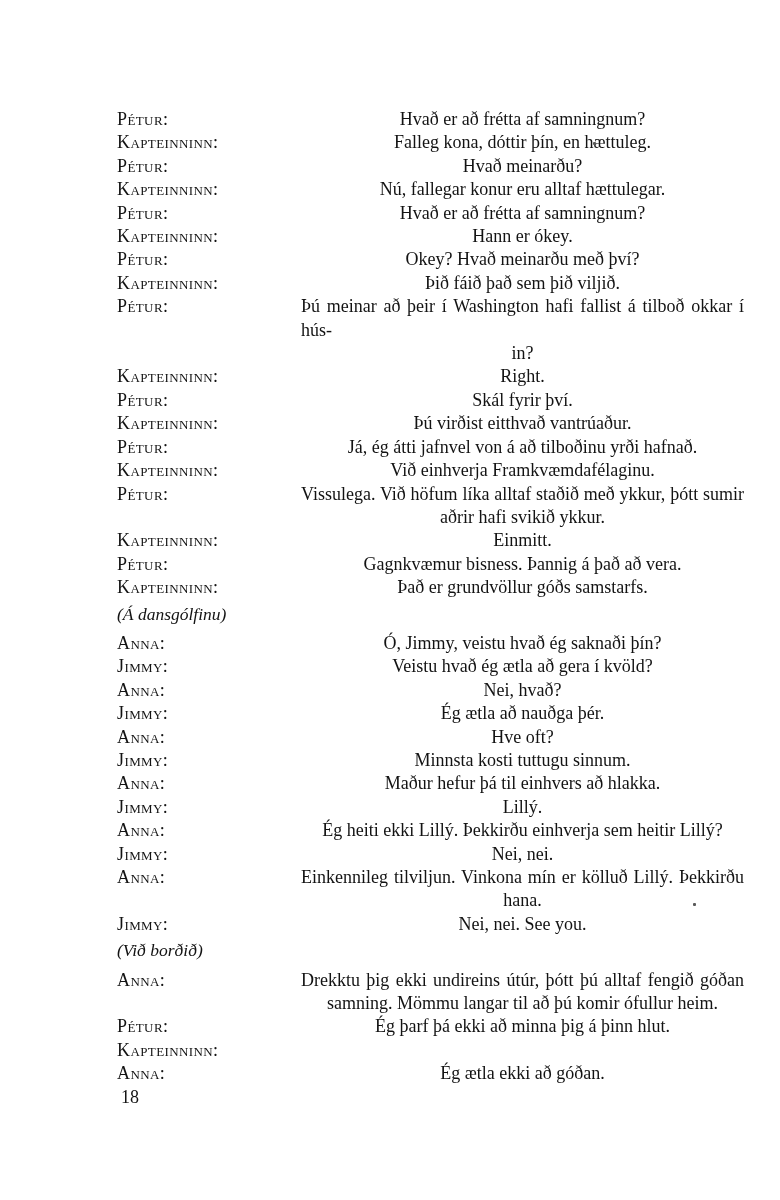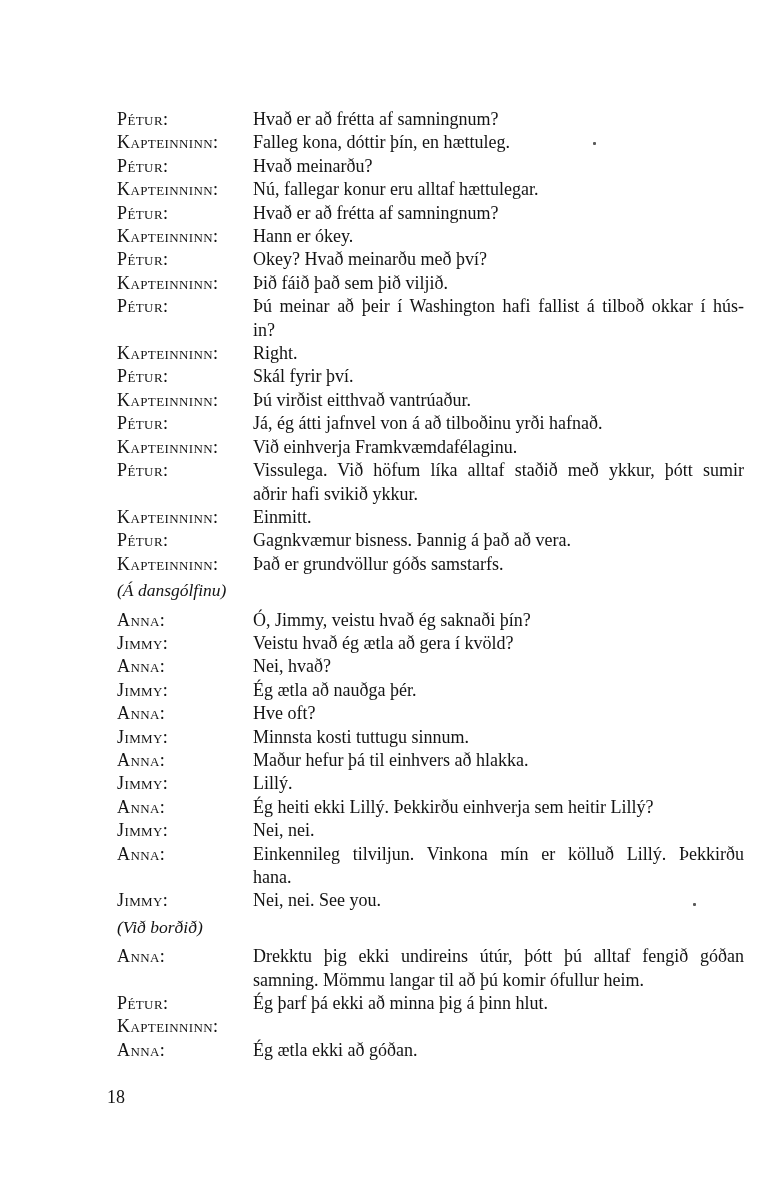--- a/index.html
+++ b/index.html
@@ -12,47 +12,47 @@
     font-family: "Liberation Serif", "DejaVu Serif", serif;
     color: #131313;
     overflow: hidden;
   }
   .textblock {
     position: absolute;
     left: 117px;
     top: 108px;
     width: 627px;
   }
-  .row { display: flex; align-items: flex-start; }
+  .row { display: flex; align-items: flex-start; gap: 48px; }
   .speaker {
     flex: 0 0 136px;
     width: 136px;
     font-size: 18px;
     line-height: 23.4px;
     font-variant-caps: small-caps;
     letter-spacing: 0.4px;
   }
   .text {
     flex: 1 1 auto;
     width: 491px;
     font-size: 18px;
     line-height: 23.4px;
   }
-  .ln { text-align: left; }
+  .ln { text-align: center; }
   .ln.just { text-align: justify; text-align-last: justify; }
   .stage {
     font-size: 17.5px;
     line-height: 23.4px;
     font-style: italic;
     text-align: left;
     margin: 3px 0 6px 0;
   }
   .pagenum {
     position: absolute;
-    left: 107px;
+    left: 121px;
     top: 1086px;
     font-size: 18px;
     line-height: 23.4px;
   }
   .speck {
     position: absolute;
     width: 3px;
     height: 3px;
     background: #5a5a5a;
     border-radius: 1px;

